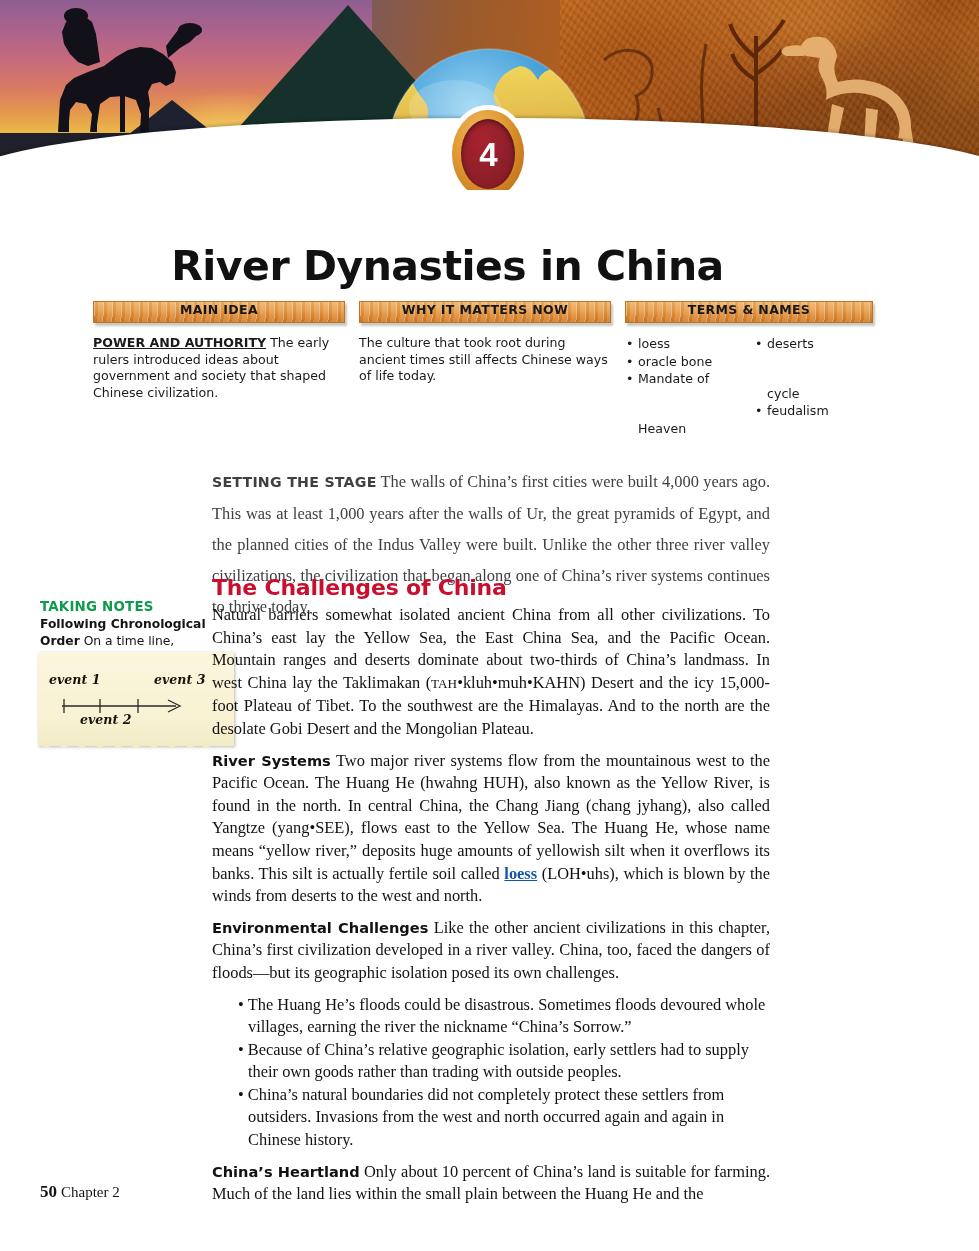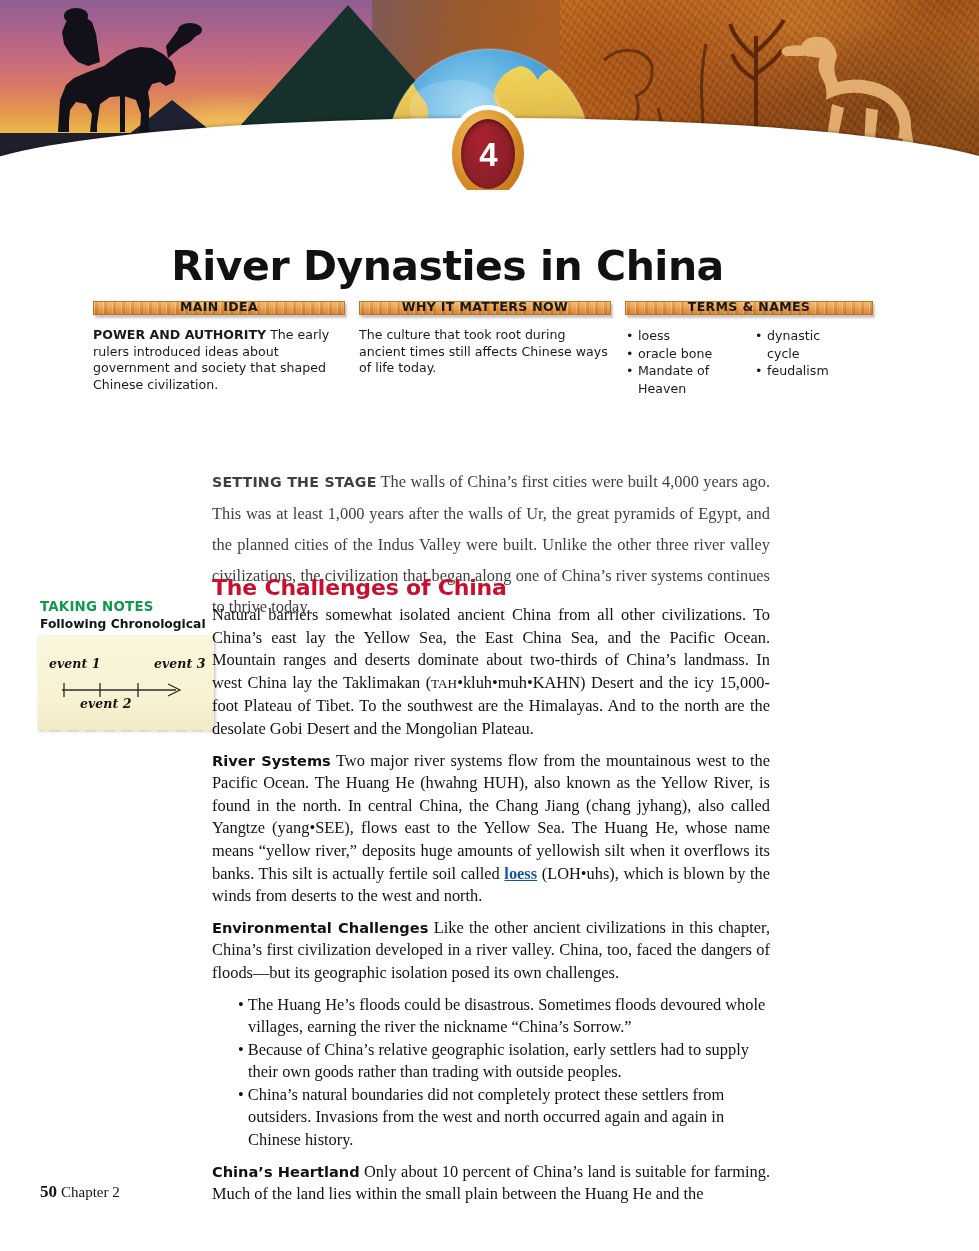--- a/index.html
+++ b/index.html
@@ -119,55 +119,55 @@
     position: absolute; left: 93px; top: 301px;
     width: 780px;
     display: flex;
     gap: 14px;
   }
   .feat-col { position: relative; }
   .feat-col.c1 { width: 252px; }
   .feat-col.c2 { width: 252px; }
   .feat-col.c3 { width: 248px; }
   .feat-bar {
-    height: 14px;
+    height: 22px;
     background:
       repeating-linear-gradient(92deg, rgba(255,255,255,.30) 0 1px, rgba(140,70,10,.10) 1px 4px, rgba(255,255,255,.10) 4px 9px),
       linear-gradient(to bottom, #f0b46a 0%, #e89c48 45%, #dd8a33 70%, #cf7b27 100%);
     border: 1px solid #c1741f;
-    display: flex; align-items: flex-end; justify-content: center;
+    display: flex; align-items: flex-start; justify-content: center;
     box-shadow: 2px 3px 2px rgba(0,0,0,.22);
   }
   .feat-bar-label {
     font-family: "DejaVu Sans", sans-serif;
     font-weight: bold;
     font-size: 12.5px;
     letter-spacing: .35px;
     color: #171717;
   }
   .feat-body {
     margin-top: 12px;
     font-family: "DejaVu Sans", sans-serif;
     font-size: 12.6px;
     line-height: 16.6px;
     color: #1a1a1a;
   }
-  .feat-body b { font-weight: bold; }
+  .feat-body b { font-weight: bold; text-decoration: underline; }
   .terms-wrap { display: flex; gap: 10px; margin-top: 12px; }
   .terms-col { width: 50%; }
   .terms-col ul { list-style: none; margin: 0; padding: 0; }
   .terms-col li {
     font-family: "DejaVu Sans", sans-serif;
     font-size: 12.6px;
     line-height: 17.6px;
     color: #1a1a1a;
     padding-left: 13px;
     position: relative;
   }
-  .terms-col li.cont { padding-left: 13px; }
+  .terms-col li.cont { padding-left: 13px; margin-top: 32px; }
   .terms-col li .bl {
     position: absolute; left: 1px; top: 0;
   }
 
   
   #setting {
     position: absolute; left: 212px; top: 450px; width: 558px;
     font-family: "Liberation Serif", serif;
     font-size: 16.4px;
     line-height: 31px;
@@ -240,22 +240,22 @@
     margin-bottom: 2px;
   }
   .tn-body {
     font-family: "DejaVu Sans", sans-serif;
     font-size: 12.3px;
     line-height: 17px;
     color: #141414;
   }
   .tn-body b { font-weight: bold; }
   #sticky {
-    position: absolute; left: 38px; top: 636px;
-    width: 176px; height: 94px;
+    position: absolute; left: 38px; top: 652px;
+    width: 196px; height: 94px;
     background: linear-gradient(to bottom, #fbf6dd 0%, #f8f2d3 70%, #f2ebc6 100%);
     box-shadow: 1px 1px 3px rgba(0,0,0,.28);
   }
   #sticky::after{
     content:"";
     position:absolute; left:0; right:0; bottom:-4px; height:6px;
     background:
       radial-gradient(circle at 8px 0, #f2ebc6 4px, transparent 4.5px),
       radial-gradient(circle at 26px 0, #f2ebc6 4px, transparent 4.5px),
       radial-gradient(circle at 44px 0, #f2ebc6 4px, transparent 4.5px),
@@ -414,21 +414,21 @@
       <div class="terms-col">
         <ul>
           <li><span class="bl">•</span><span>loess</span></li>
           <li><span class="bl">•</span><span>oracle bone</span></li>
           <li><span class="bl">•</span><span>Mandate of</span></li>
           <li class="cont"><span>Heaven</span></li>
         </ul>
       </div>
       <div class="terms-col">
         <ul>
-          <li><span class="bl">•</span><span>dynastic</span></li>
+          <li><span class="bl">•</span><span>deserts</span></li>
           <li class="cont"><span>cycle</span></li>
           <li><span class="bl">•</span><span>feudalism</span></li>
         </ul>
       </div>
     </div>
   </div>
 </div>
 
 <p id="setting"><span class="lead">SETTING THE STAGE</span><span>  The walls of China’s first cities were built 4,000 years ago. This was at least 1,000 years after the walls of Ur, the great pyramids of Egypt, and the planned cities of the Indus Valley were built. Unlike the other three river valley civilizations, the civilization that began along one of China’s river systems continues to thrive today.</span></p>
 

